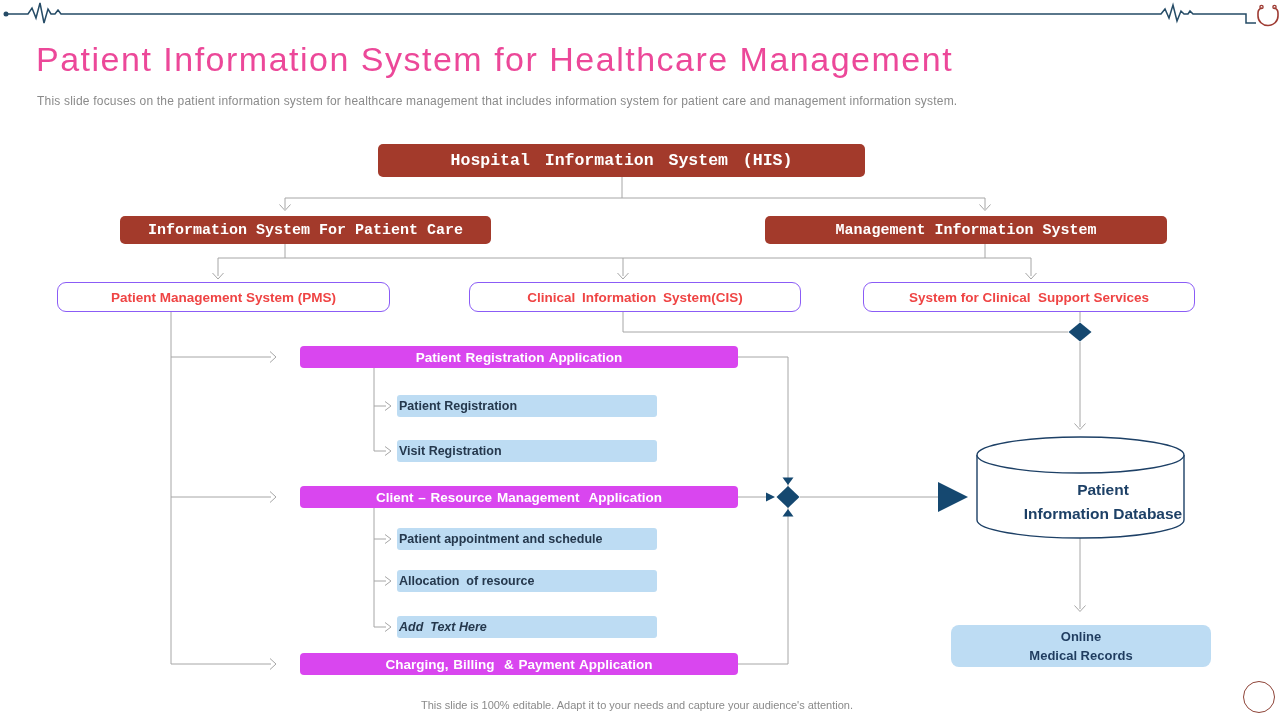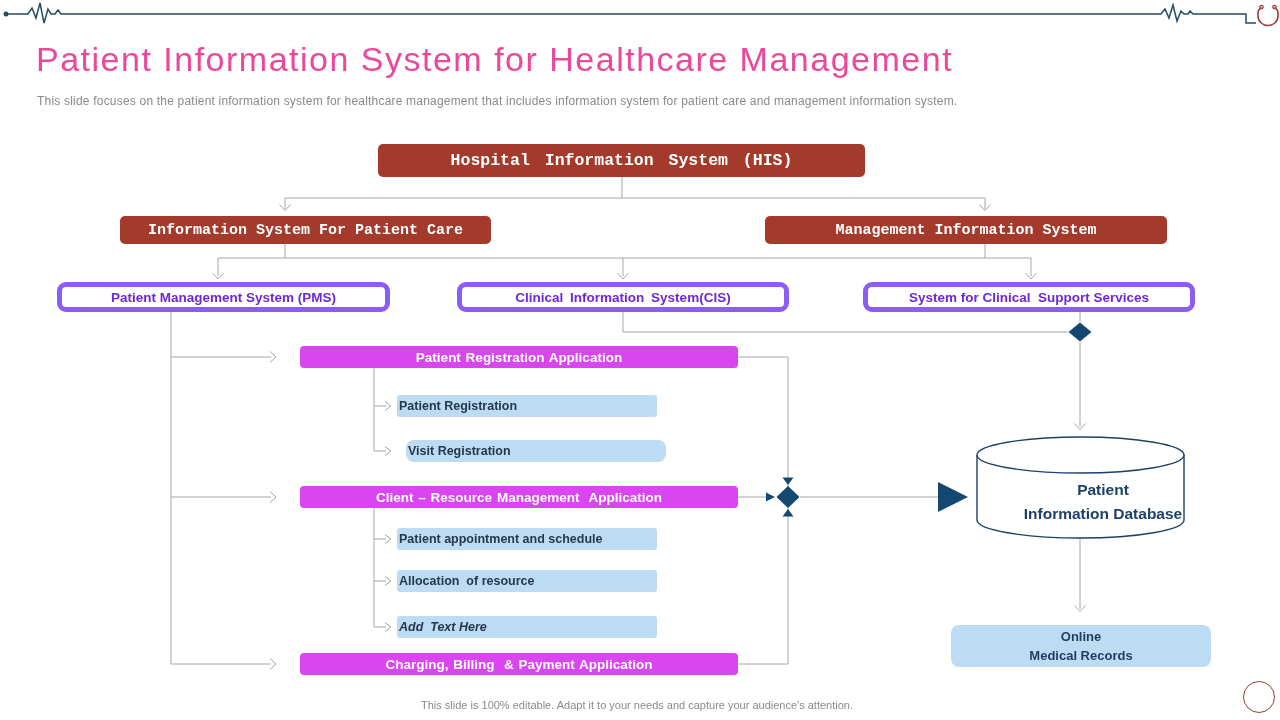--- a/index.html
+++ b/index.html
@@ -7,37 +7,37 @@
          font-family:"Liberation Sans","DejaVu Sans",sans-serif;}
   svg.layer{position:absolute;left:0;top:0;z-index:1;}
   .page-title{position:absolute;left:36px;top:40px;width:1100px;font-size:34px;color:#ec4899;
               letter-spacing:1.5px;font-weight:400;z-index:2;}
   .page-subtitle{position:absolute;left:37px;top:94px;width:1000px;font-size:12px;color:#8a8a8a;
                  letter-spacing:.2px;z-index:2;}
   .node{position:absolute;z-index:2;display:flex;align-items:center;justify-content:center;
         text-align:center;box-sizing:border-box;}
   .node .lbl{white-space:pre-wrap;}
   .red-box{background:#a33a2b;color:#ffffff;font-weight:bold;border-radius:5px;font-family:Liberation Mono, monospace;}
-  .outline-box{background:#ffffff;border:5px solid #8b5cf6;border-radius:9px;color:#6d28d9;
+  .outline-box{background:#ffffff;border:1px solid #8b5cf6;border-radius:9px;color:#ef4444;
                font-weight:bold;font-size:13.5px;}
   .navy-box{background:#d946ef;color:#ffffff;font-weight:bold;border-radius:4px;font-size:13.5px;
             word-spacing:1px;}
   .lightblue-box{background:#bddcf3;color:#25384d;font-weight:bold;border-radius:3px;font-size:12.5px;
                  justify-content:flex-start;padding-left:2px;}
   #node-his{left:378px;top:144px;width:487px;height:33px;font-size:16.5px;word-spacing:5px;}
   #node-branch-0{left:92px;top:216px;width:371px;height:28px;font-size:15px;margin-left:28px;}
   #node-branch-1{left:765px;top:216px;width:402px;height:28px;font-size:15px;}
   #node-sys-0{left:57px;top:282px;width:333px;height:30px;}
-  #node-sys-1{left:457px;top:282px;width:332px;height:30px;word-spacing:3px;justify-content:center;}
+  #node-sys-1{left:469px;top:282px;width:332px;height:30px;word-spacing:3px;justify-content:center;}
   #node-sys-2{left:863px;top:282px;width:332px;height:30px;}
   #node-app-0{left:300px;top:346px;width:438px;height:22px;}
   #node-app-1{left:300px;top:486px;width:438px;height:22px;}
   #node-app-2{left:300px;top:653px;width:438px;height:22px;}
   #node-item-0{left:397px;top:395px;width:260px;height:22px;}
-  #node-item-1{left:406px;top:440px;width:260px;height:22px;border-radius:8px;}
+  #node-item-1{left:397px;top:440px;width:260px;height:22px;}
   #node-item-2{left:397px;top:528px;width:260px;height:22px;}
   #node-item-3{left:397px;top:570px;width:260px;height:22px;}
   #node-item-4{left:397px;top:616px;width:260px;height:22px;font-style:italic;}
   .db-label{position:absolute;left:977px;top:478px;width:196px;z-index:3;text-align:center;
             color:#1d4066;font-weight:bold;font-size:15.5px;line-height:1.55;padding-left:28px;}
   #node-records{left:951px;top:625px;width:260px;height:42px;border-radius:8px;flex-direction:column;
                 background:#bddcf3;color:#1f3c5f;font-weight:bold;font-size:13px;line-height:1.5;}
   .footer-note{position:absolute;left:0;top:699px;width:1274px;text-align:center;font-size:11px;
                color:#8a8a8a;z-index:2;}
   .corner-circle{position:absolute;left:1243px;top:681px;width:30px;height:30px;border-radius:50%;

